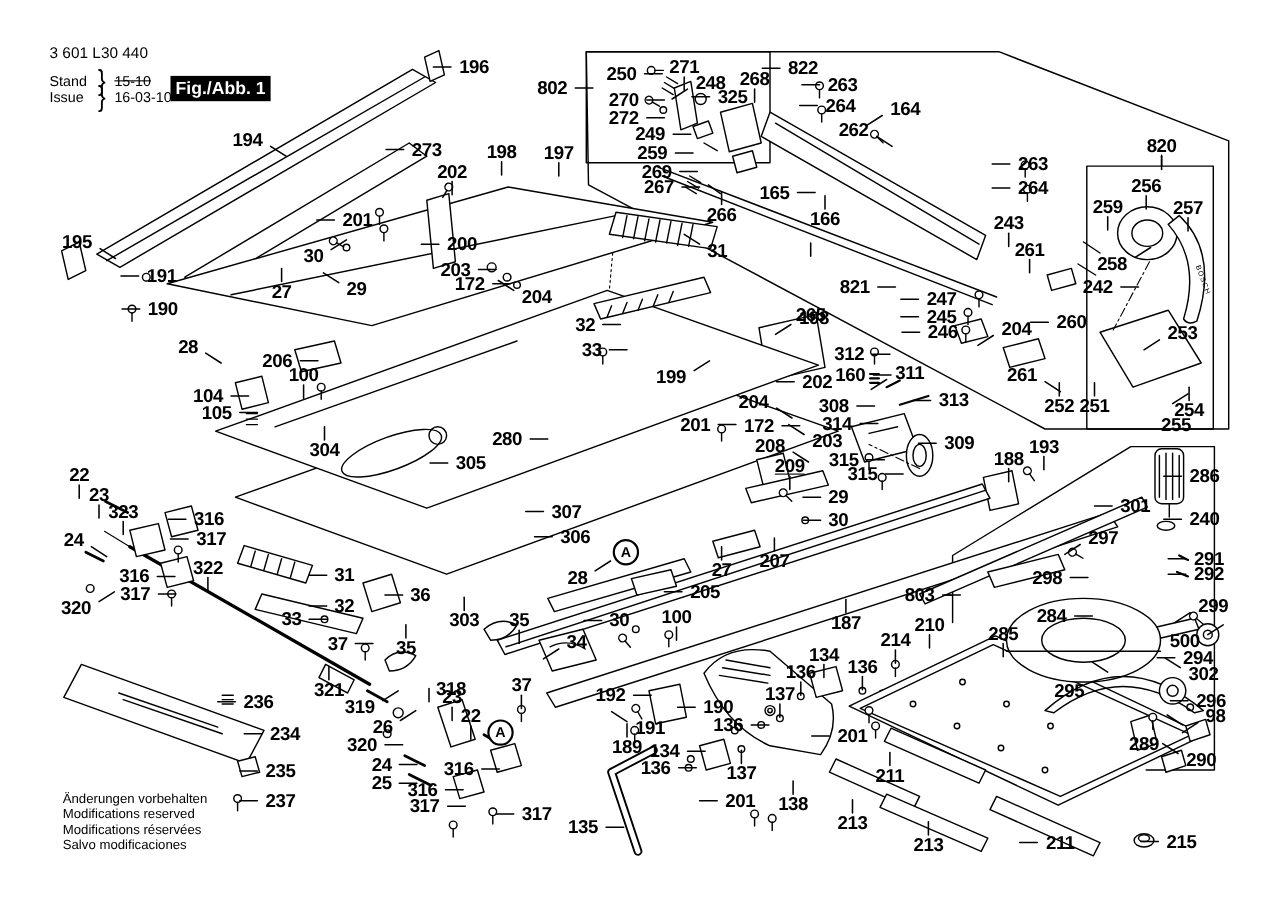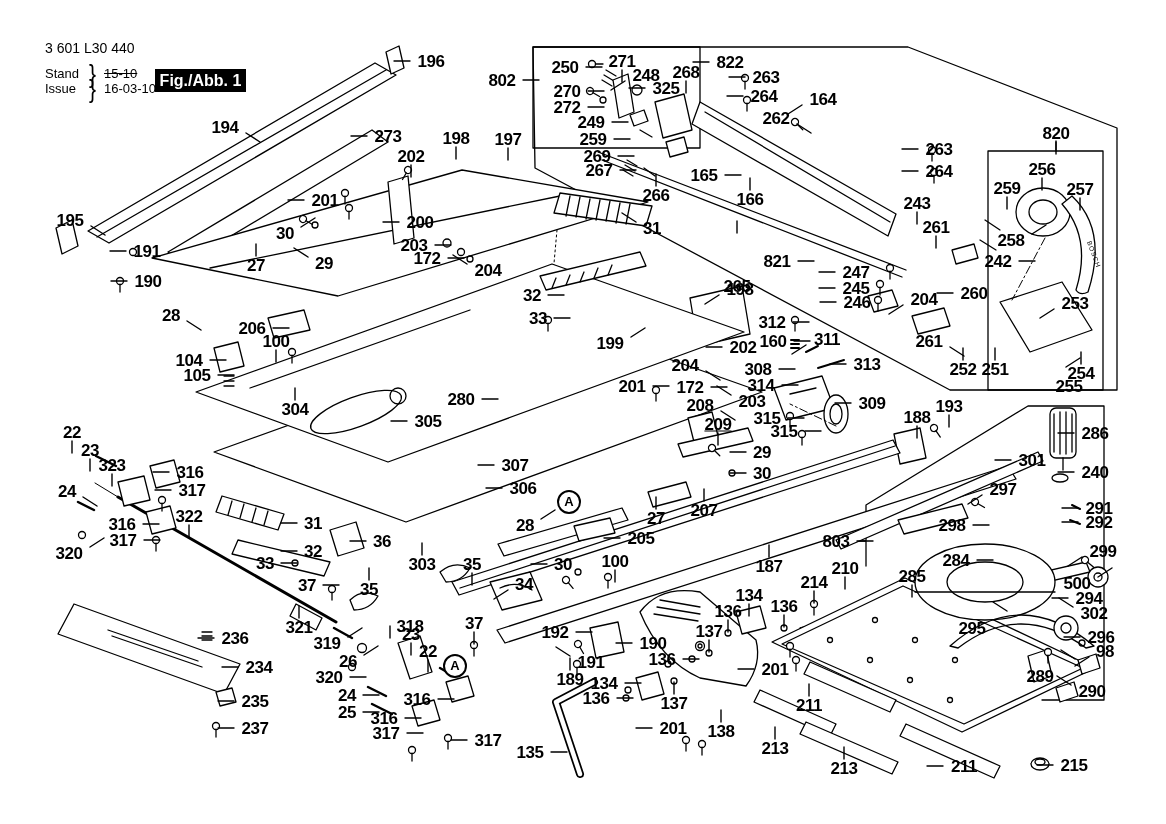--- a/index.html
+++ b/index.html
@@ -603,20 +603,26 @@
       <span class="hdr-val strike">15-10</span>
     </div>
     <div class="hdr-row">
       <span class="hdr-key">Issue</span>
       <span class="brace">}</span>
       <span class="hdr-val">16-03-10</span>
     </div>
   </div>
   <div id="figbox">Fig./Abb. 1</div>
 
+  <div id="footer">
+      <div>Änderungen vorbehalten</div>
+      <div>Modifications reserved</div>
+      <div>Modifications réservées</div>
+      <div>Salvo modificaciones</div>
+    </div>
 
   <div id="labels">
       <div class="lbl" style="left: 431px; top: 61px;">196</div>
       <div class="lbl" style="left: 225px; top: 127px;">194</div>
       <div class="lbl" style="left: 388px; top: 136px;">273</div>
       <div class="lbl" style="left: 456px; top: 138px;">198</div>
       <div class="lbl" style="left: 508px; top: 139px;">197</div>
       <div class="lbl" style="left: 411px; top: 156px;">202</div>
       <div class="lbl" style="left: 70px; top: 220px;">195</div>
       <div class="lbl" style="left: 147px; top: 251px;">191</div>

